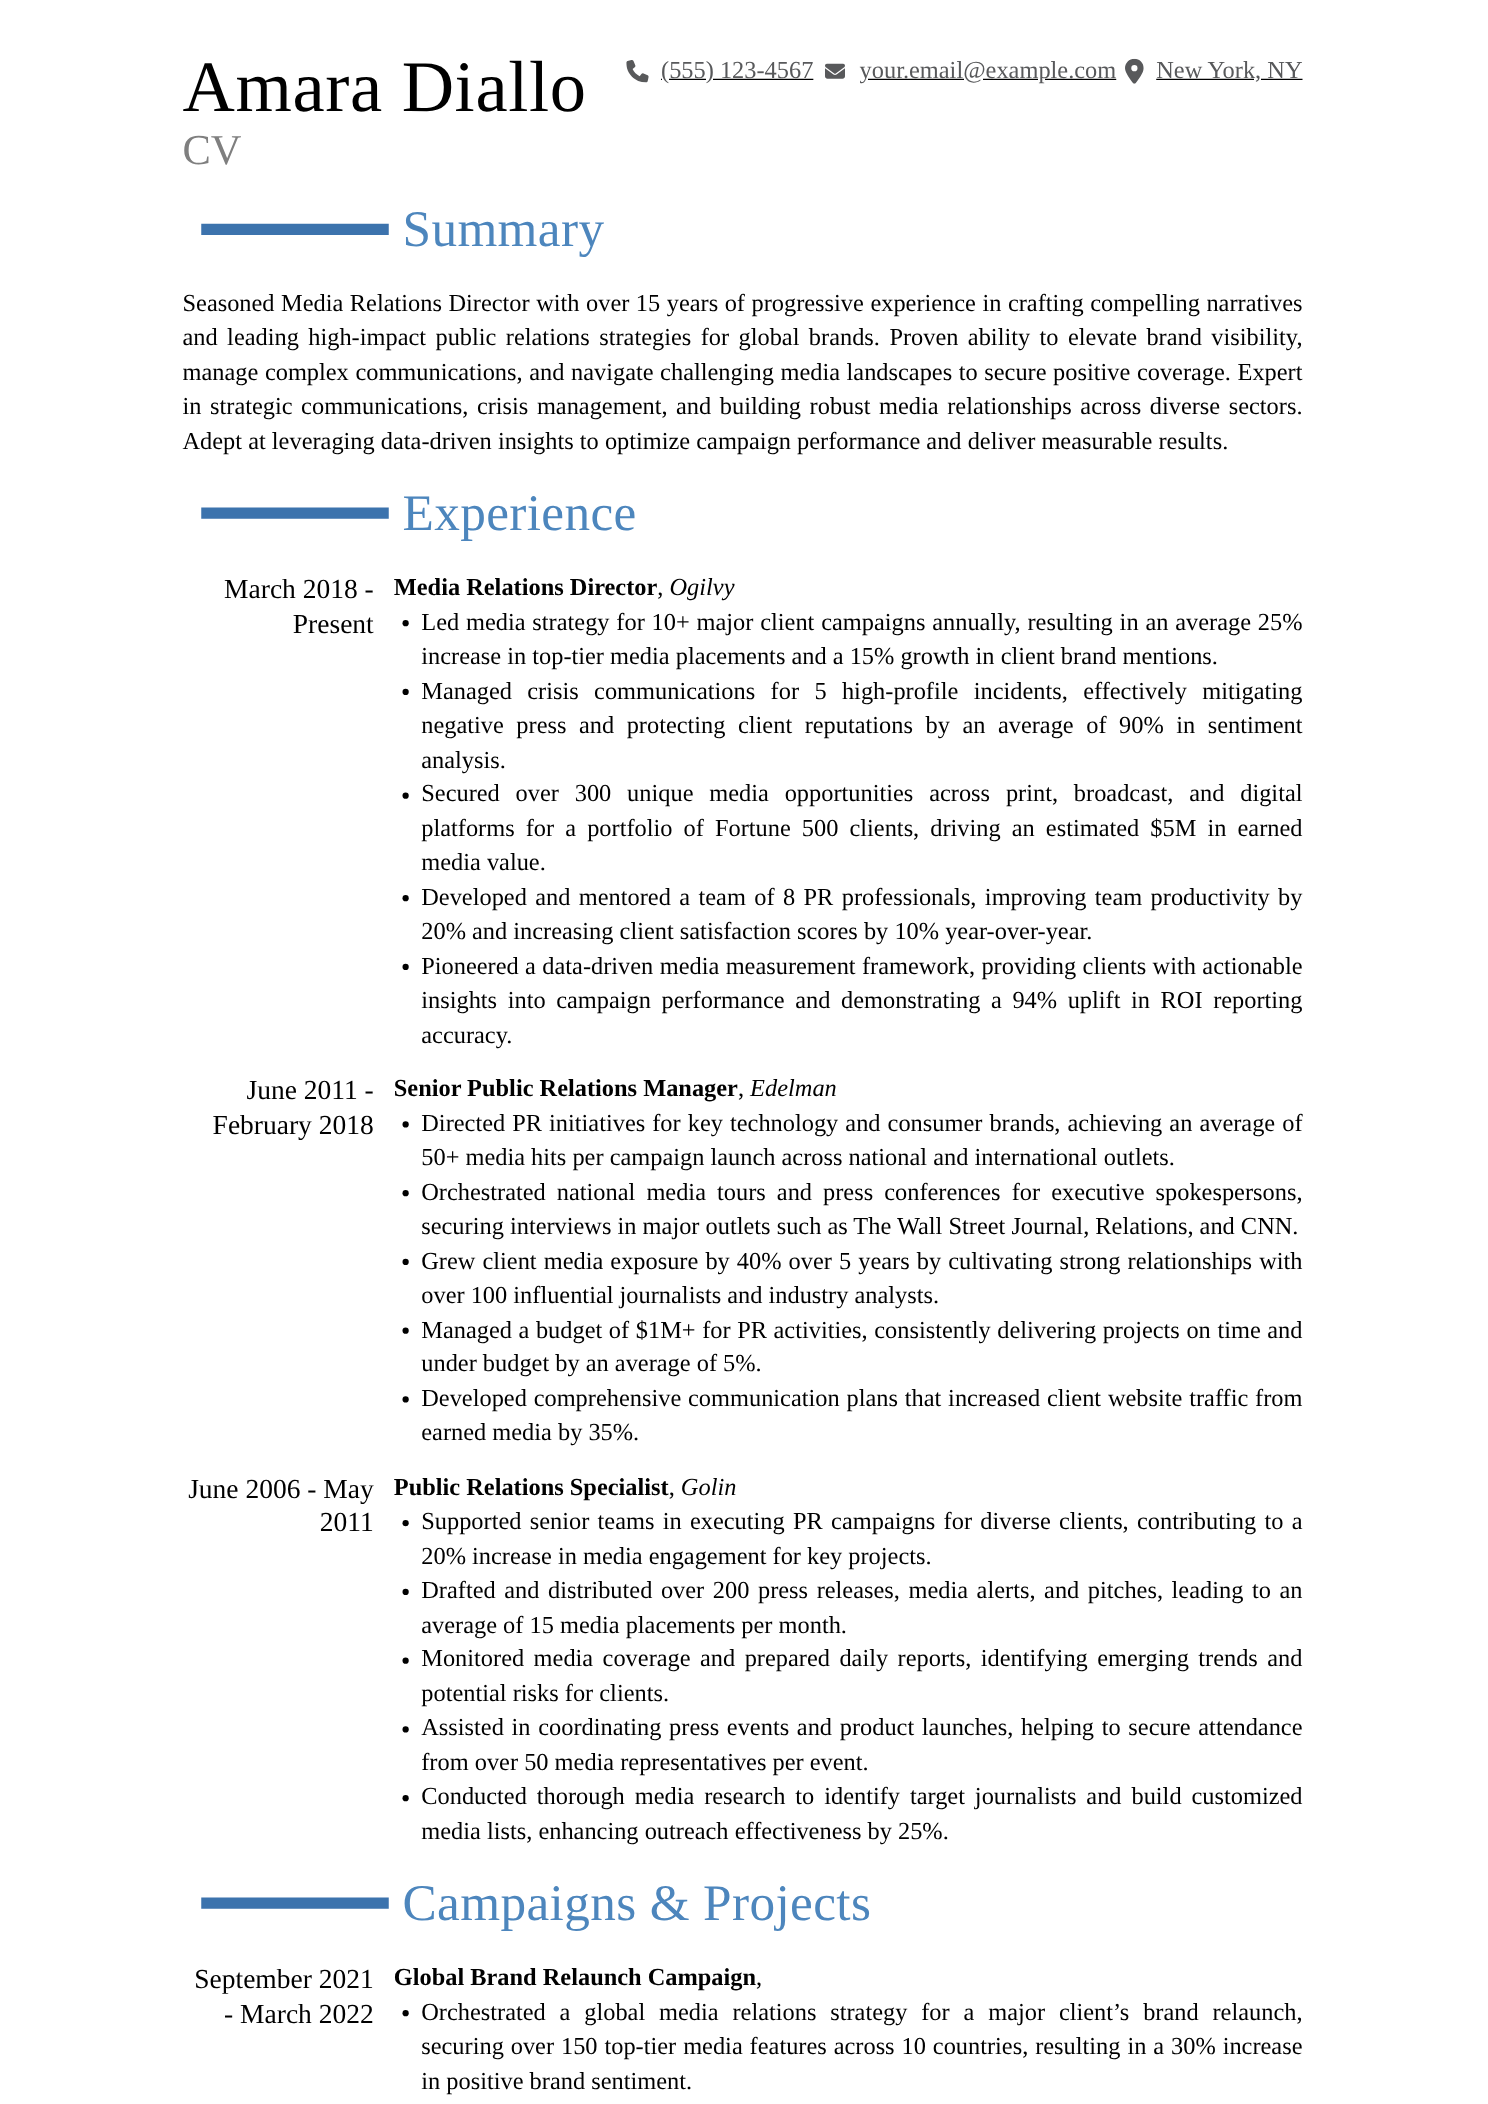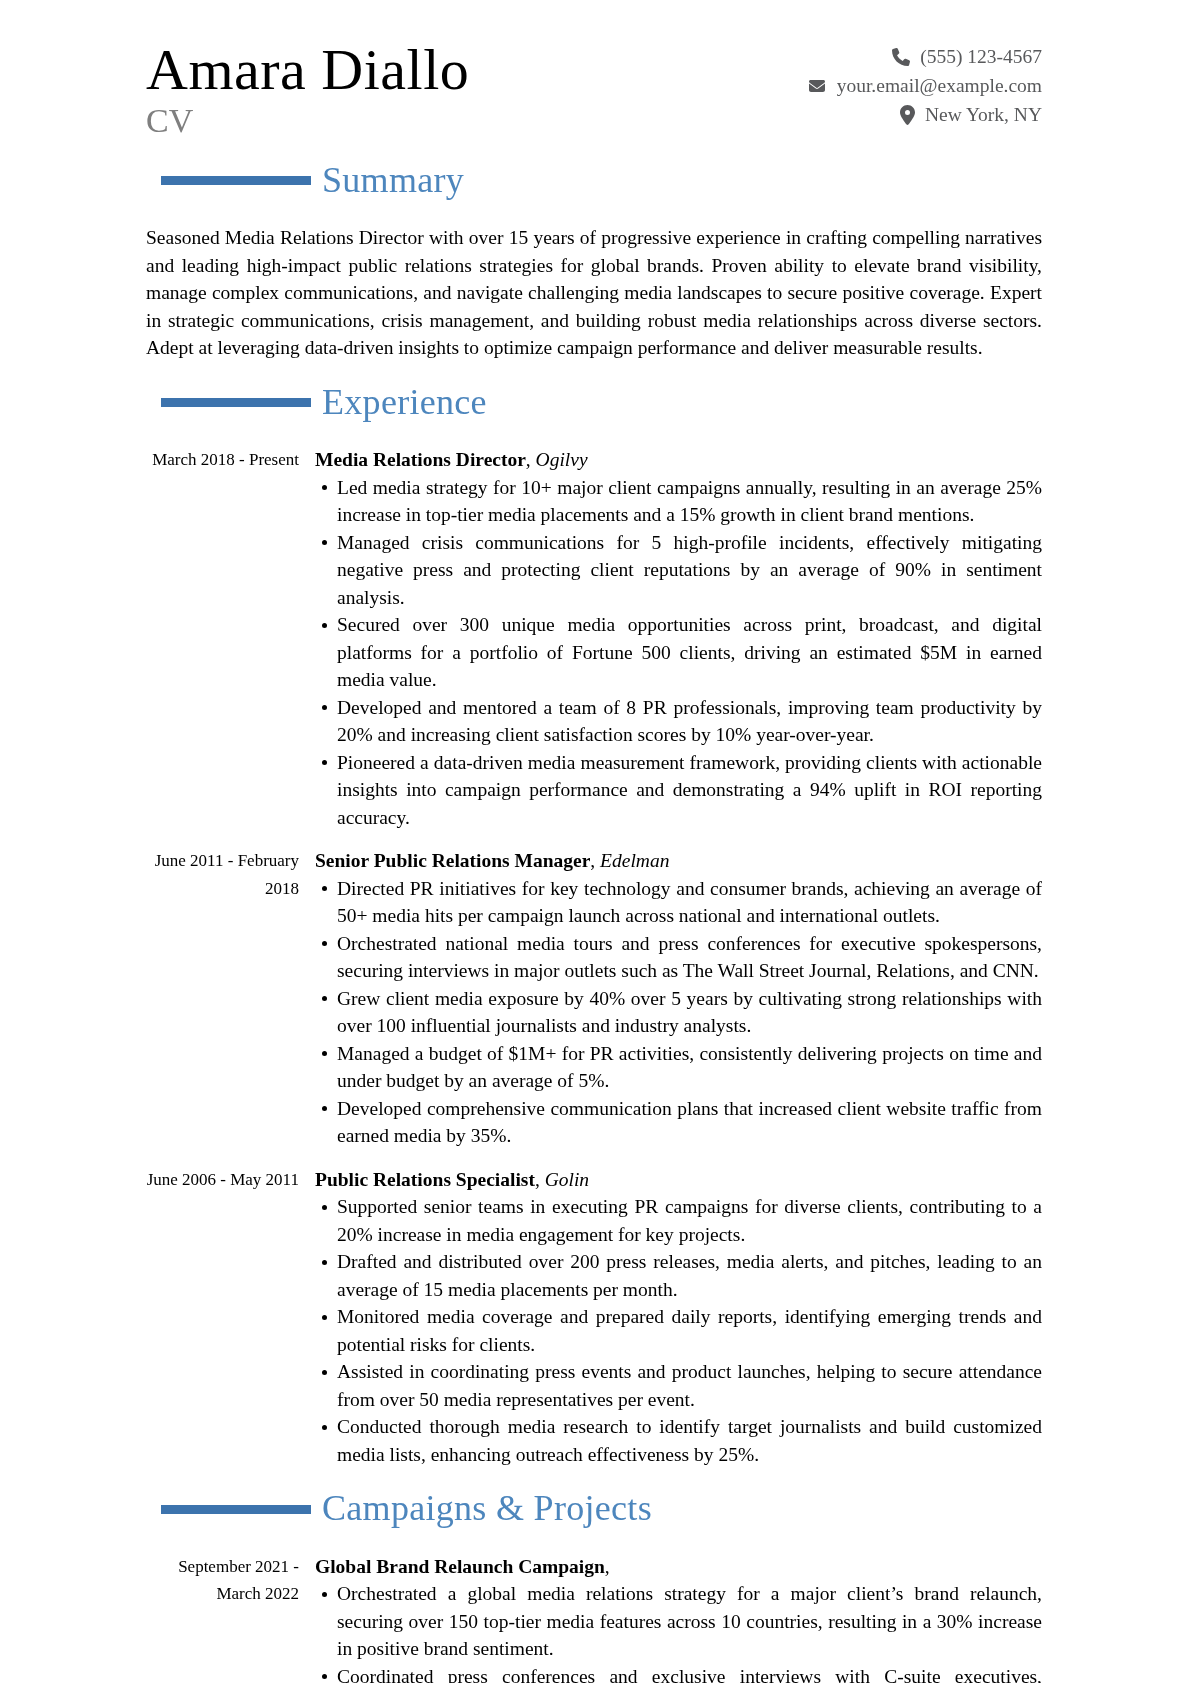--- a/index.html
+++ b/index.html
@@ -11,40 +11,40 @@
     font-family:"Liberation Serif","DejaVu Serif",serif;
     color:#000;
     overflow:hidden;
     box-sizing:border-box;
     padding:40px 82px 0 80px;
   }
   
   .header{display:flex;justify-content:space-between;align-items:flex-start;}
   .name{font-size:58px;line-height:1.04;font-weight:400;letter-spacing:0.5px;}
   .subtitle{font-size:34px;line-height:1.1;color:#7f7f7f;margin-top:2px;}
-  .contact{display:flex;flex-direction:column;gap:7px;margin-top:6px;}
+  .contact{display:flex;flex-direction:row;gap:7px;margin-top:6px;text-decoration:underline;}
   .contact-row{display:flex;justify-content:flex-end;align-items:center;gap:10px;
     font-size:19.5px;color:#58595b;line-height:22px;}
   .contact-row svg{flex:none;fill:#58595b;}
   
   .section{margin-top:0;}
   .section-head{display:flex;align-items:center;margin-top:21px;margin-bottom:7px;}
   .section-bar{width:150px;height:9px;background:#3c73ad;margin-left:15px;margin-right:11px;flex:none;}
-  .section-title{font-size:36px;line-height:1.1;font-weight:400;color:#4d86bd;margin:0;letter-spacing:0.3px;}
+  .section-title{font-size:41px;line-height:1.1;font-weight:400;color:#4d86bd;margin:0;letter-spacing:0.3px;}
   .para{
     margin:4px 0 0 0;
     font-size:19.5px;line-height:27.5px;
     text-align:justify;hyphens:auto;-webkit-hyphens:auto;
   }
   
   .entries{margin-top:24px;}
   .entry{display:flex;margin-bottom:16px;}
   .entry-date{
     flex:none;width:153px;text-align:right;
-    font-size:17px;line-height:27.5px;
+    font-size:22px;line-height:27.5px;
   }
   .entry-body{flex:1;padding-left:16px;min-width:0;}
   .entry-title-line{font-size:19.5px;line-height:27.5px;}
   .entry-title{font-weight:700;}
   .entry-company{font-style:italic;}
   .bullets{list-style:none;margin:0;padding:0;}
   .bullets li{
     position:relative;padding-left:22px;
     font-size:19.5px;line-height:27.5px;
     text-align:justify;hyphens:auto;-webkit-hyphens:auto;

